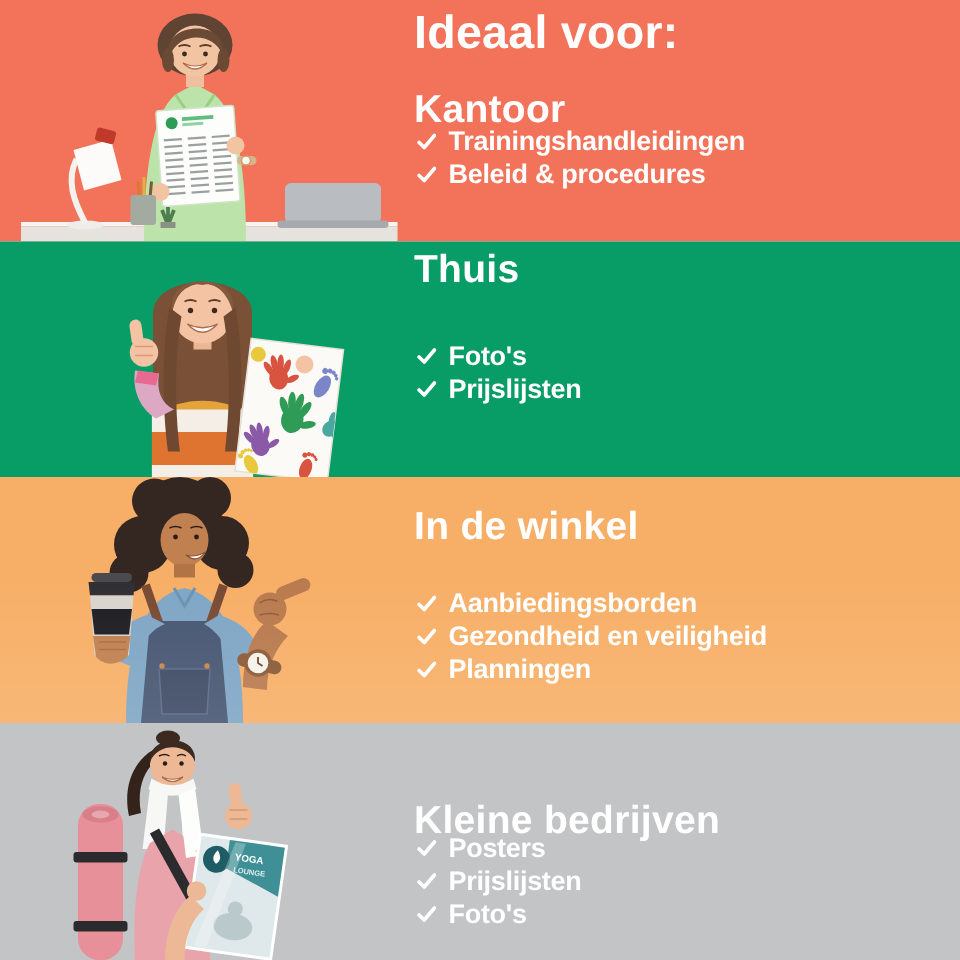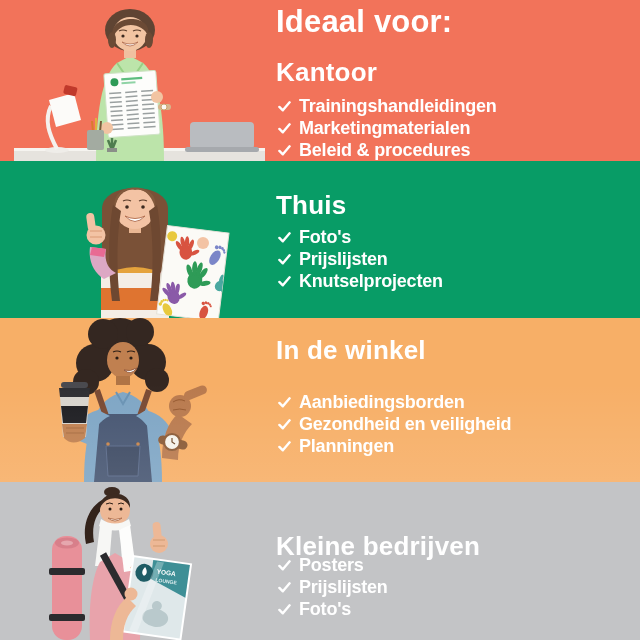--- a/index.html
+++ b/index.html
@@ -20,27 +20,27 @@
   .photo svg{display:block;width:100%;height:100%;}
   .title-main{
     position:absolute;left:276px;top:6px;margin:0;
     font-size:31px;font-weight:700;color:#ffffff;letter-spacing:0.2px;line-height:1;
   }
   .heading{
     position:absolute;left:276px;margin:0;
     font-size:26px;font-weight:700;color:#ffffff;letter-spacing:0.2px;line-height:1;
   }
   .band-0 .heading{top:59px;}
-  .band-1 .heading{top:31px;}
+  .band-1 .heading{top:5px;}
   .band-2 .heading{top:19px;}
   .band-3 .heading{top:19px;margin-top:32px;}
   .checklist{
     position:absolute;left:277px;margin:0;padding:0;list-style:none;
   }
-  .band-0 .checklist{top:95px;text-align:center;}
+  .band-0 .checklist{top:83px;text-align:center;}
   .band-1 .checklist{top:65px;}
   .band-2 .checklist{top:73px;}
   .band-3 .checklist{top:72px;}
   .checklist li{
     display:flex;align-items:flex-start;height:22px;
     color:#ffffff;font-size:18px;font-weight:700;letter-spacing:-0.2px;line-height:22px;
     white-space:nowrap;
   }
   .check{width:13px;height:13px;margin:5px 8px 0 1px;flex:0 0 13px;}
 </style>
@@ -136,26 +136,20 @@
       <li>
         <svg class="check" viewBox="0 0 14 13">
             <path d="M1.5 7 L5.2 10.6 L12.5 2" fill="none" stroke="#ffffff" stroke-width="2.6" stroke-linecap="round" stroke-linejoin="round"></path>
           </svg>
         <span>Trainingshandleidingen</span>
       </li>
       <li>
         <svg class="check" viewBox="0 0 14 13">
             <path d="M1.5 7 L5.2 10.6 L12.5 2" fill="none" stroke="#ffffff" stroke-width="2.6" stroke-linecap="round" stroke-linejoin="round"></path>
           </svg>
-        <span>Marketingmaterialen</span>
-      </li>
-      <li>
-        <svg class="check" viewBox="0 0 14 13">
-            <path d="M1.5 7 L5.2 10.6 L12.5 2" fill="none" stroke="#ffffff" stroke-width="2.6" stroke-linecap="round" stroke-linejoin="round"></path>
-          </svg>
         <span>Beleid &amp; procedures</span>
       </li>
     </ul>
   </section>
 
   <section class="band band-1" style="background-color: rgb(8, 156, 102);">
     <div class="photo">
       <svg viewBox="0 0 265 157" preserveAspectRatio="xMidYMid slice">
         <defs>
           <g id="hand">
@@ -239,26 +233,20 @@
             <path d="M1.5 7 L5.2 10.6 L12.5 2" fill="none" stroke="#ffffff" stroke-width="2.6" stroke-linecap="round" stroke-linejoin="round"></path>
           </svg>
         <span>Foto's</span>
       </li>
       <li>
         <svg class="check" viewBox="0 0 14 13">
             <path d="M1.5 7 L5.2 10.6 L12.5 2" fill="none" stroke="#ffffff" stroke-width="2.6" stroke-linecap="round" stroke-linejoin="round"></path>
           </svg>
         <span>Prijslijsten</span>
       </li>
-      <li>
-        <svg class="check" viewBox="0 0 14 13">
-            <path d="M1.5 7 L5.2 10.6 L12.5 2" fill="none" stroke="#ffffff" stroke-width="2.6" stroke-linecap="round" stroke-linejoin="round"></path>
-          </svg>
-        <span>Knutselprojecten</span>
-      </li>
     </ul>
   </section>
 
   <section class="band band-2" style="background-color: rgb(247, 175, 103);">
     <div class="photo">
       <svg viewBox="0 0 265 164" preserveAspectRatio="xMidYMid slice">
 
         <g fill="#342721">
           <circle cx="120" cy="28" r="28"></circle>
           <circle cx="95" cy="45" r="19"></circle>

